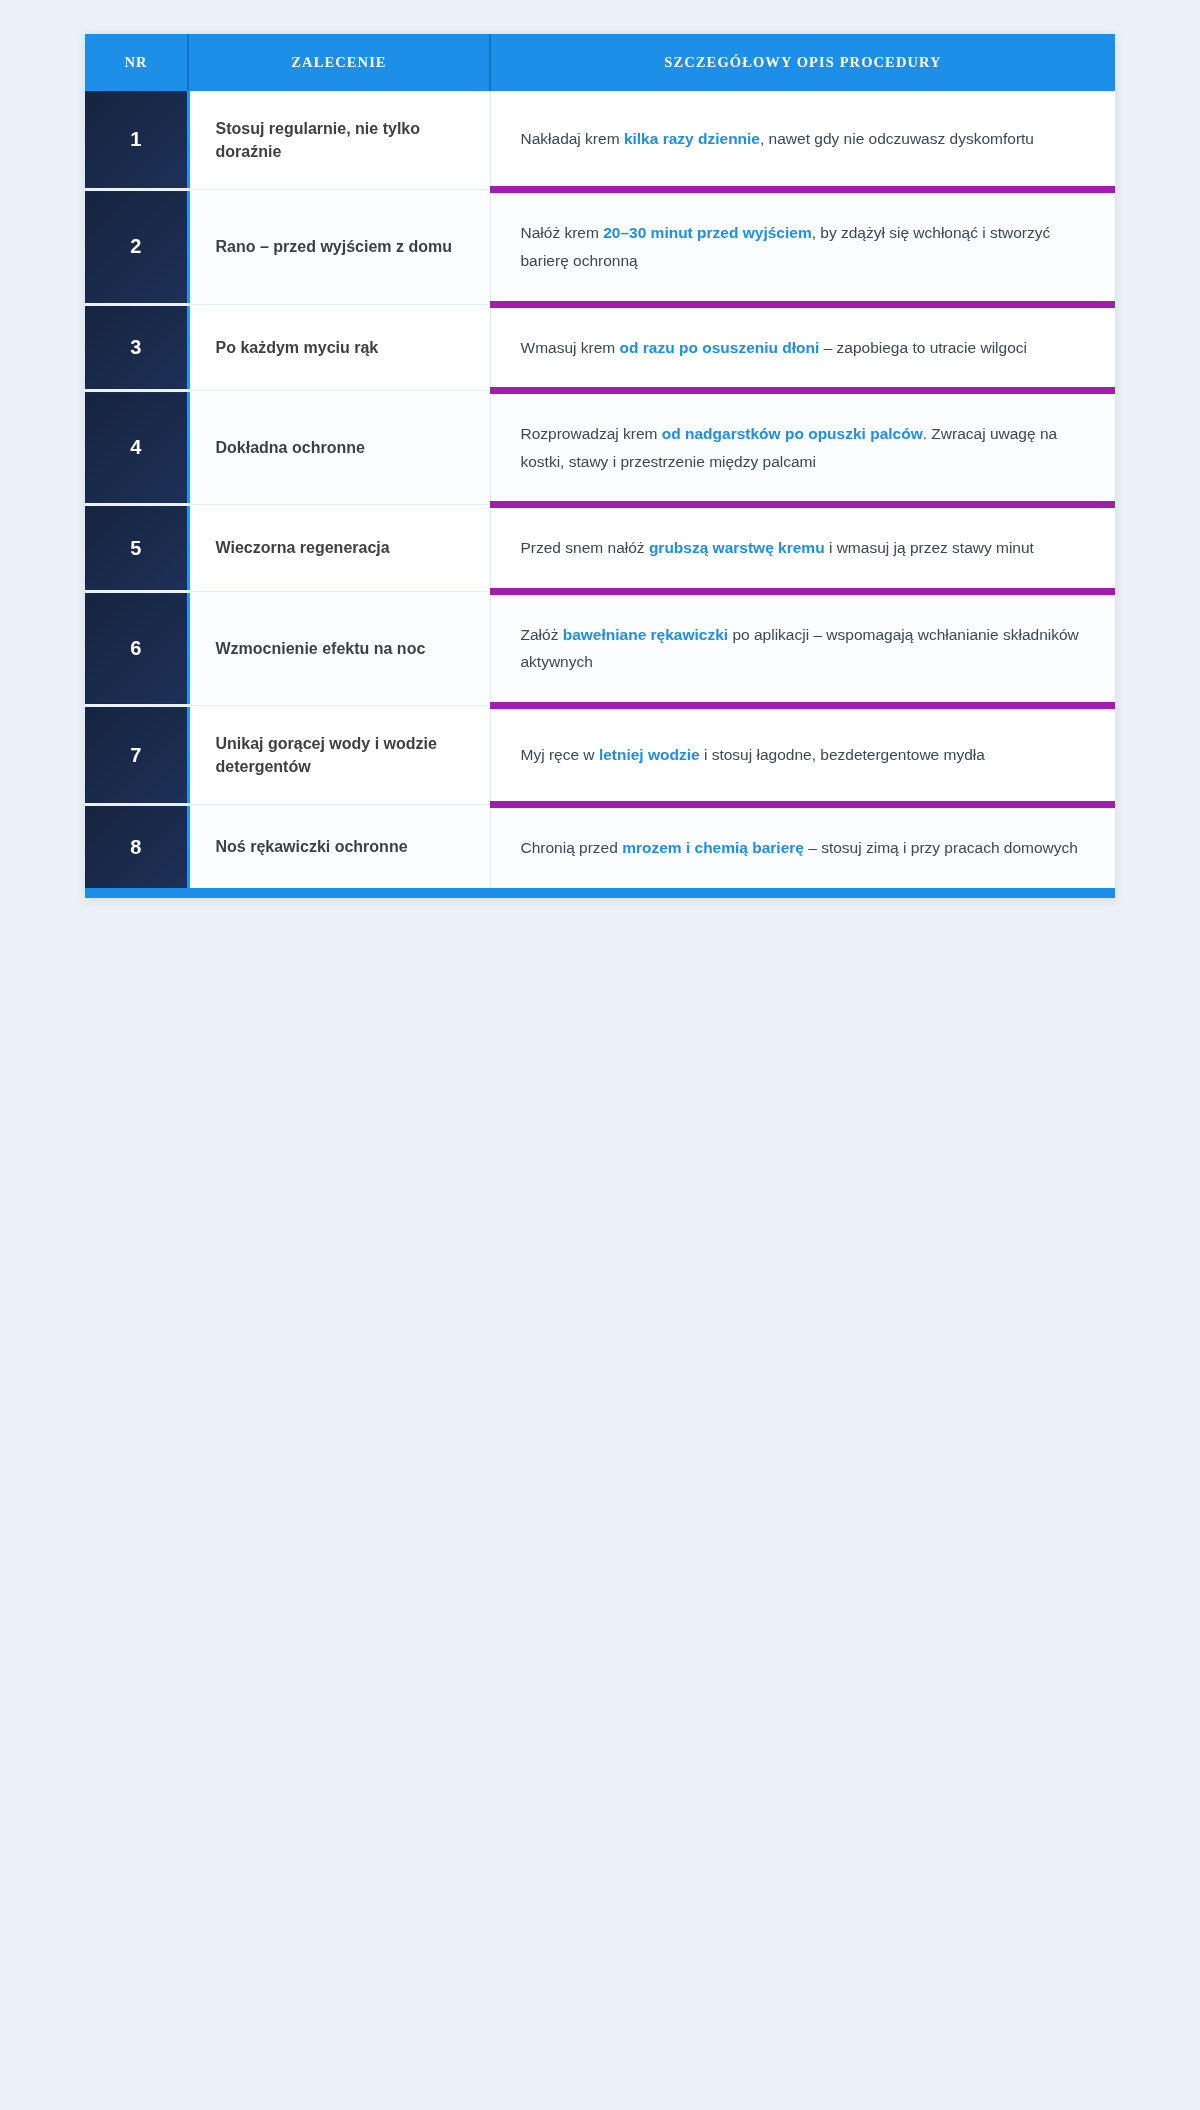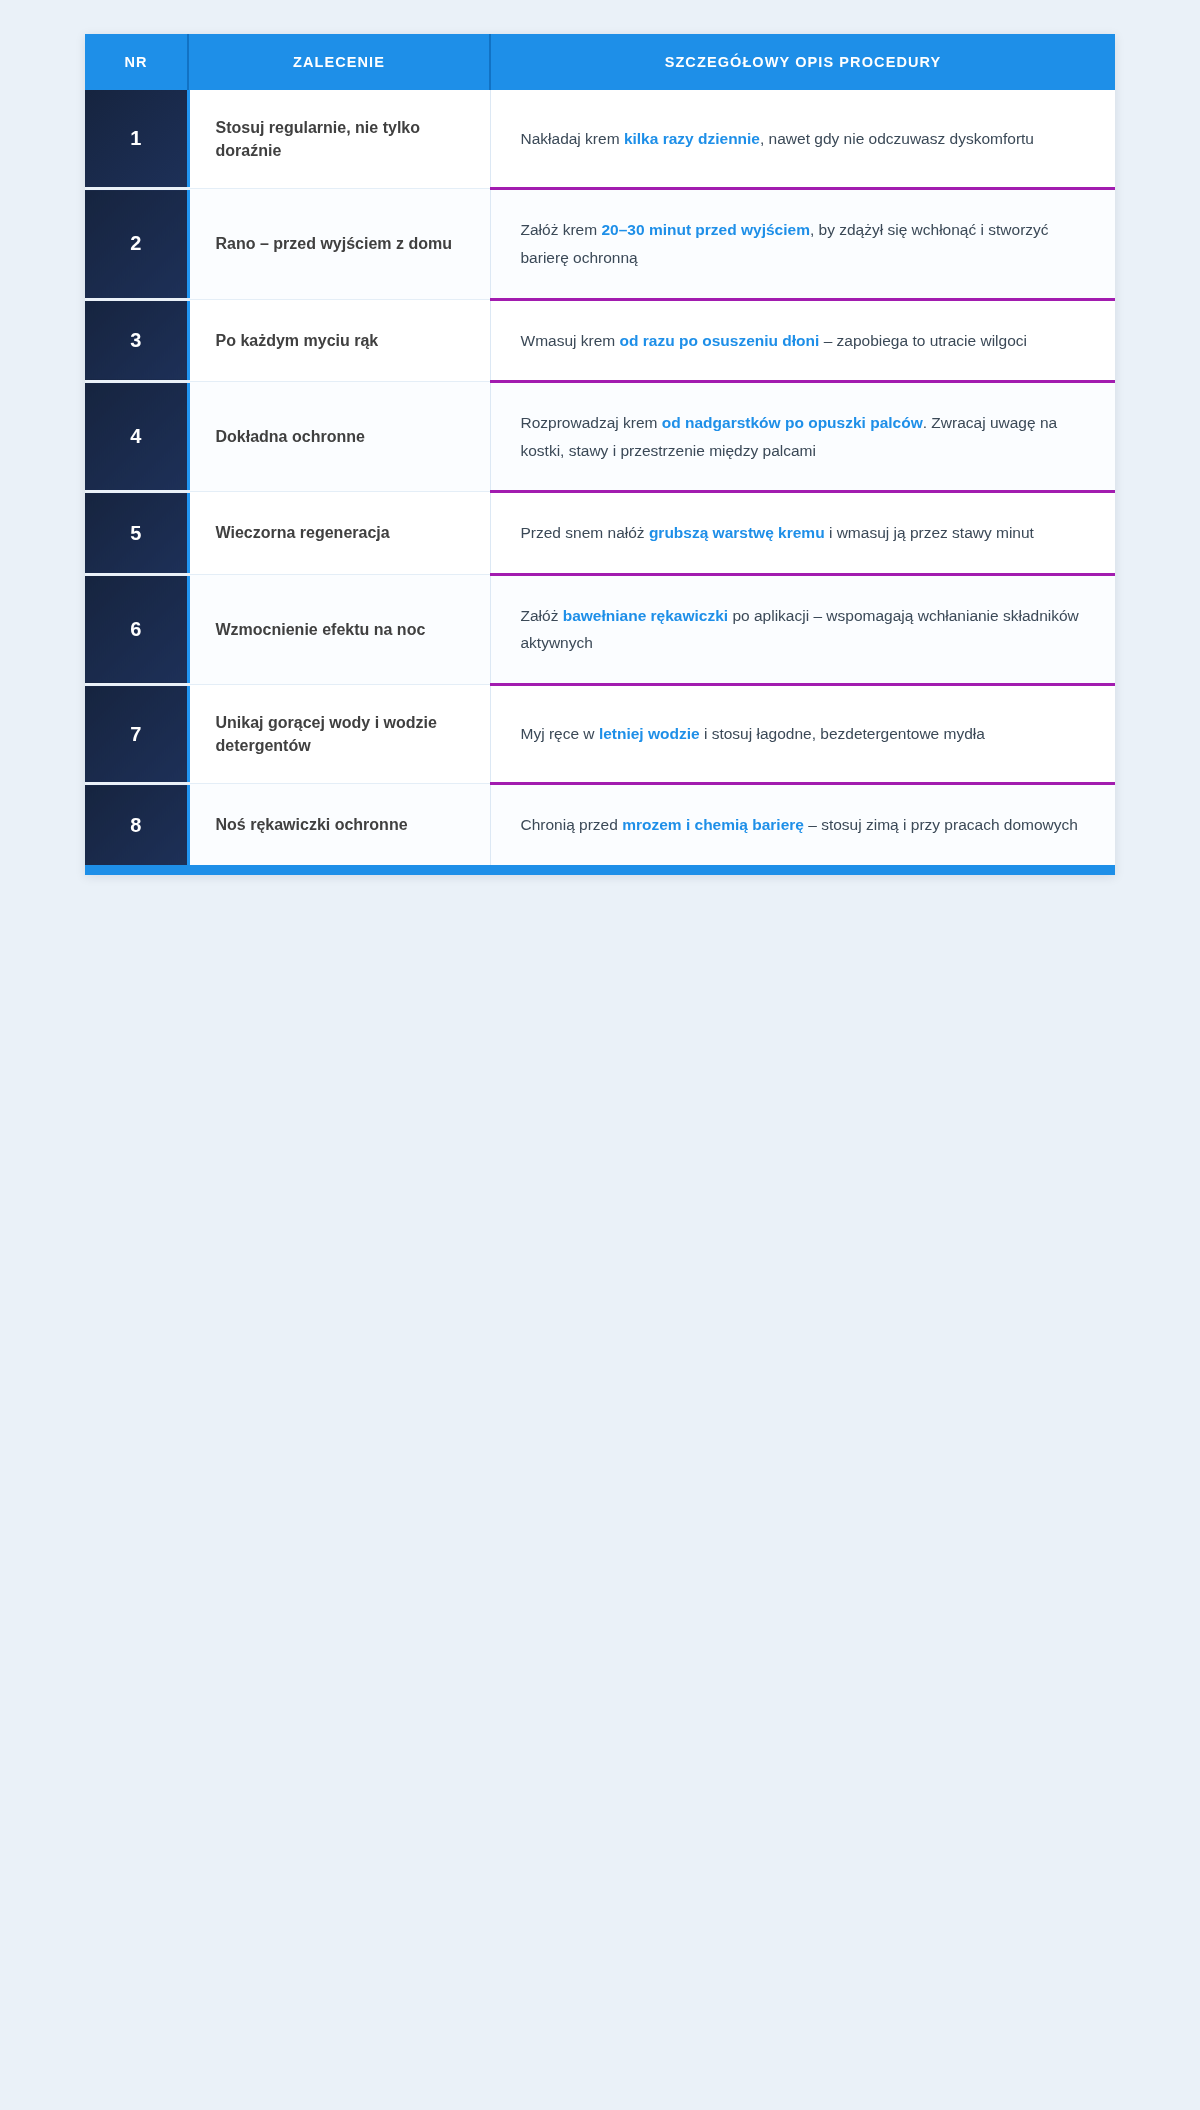--- a/index.html
+++ b/index.html
@@ -56,20 +56,21 @@
     background: #1e8fe8;
     color: #ffffff;
     font-size: 14.5px;
     font-weight: 700;
     letter-spacing: 1.1px;
     text-transform: uppercase;
     padding: 20px 10px;
     text-align: center;
     border-right: 2px solid #1172c4;
     box-sizing: border-box;
+    font-family: Liberation Serif, serif;
   }
   thead th:last-child { border-right: none; }
 
   col.c-nr   { width: 103px; }
   col.c-rec  { width: 302px; }
   col.c-desc { width: auto; }
 
   tbody td {
     vertical-align: middle;
     box-sizing: border-box;
@@ -97,21 +98,21 @@
     border-right: 1px solid #dce8f4;
   }
 
   td.desc-cell {
     background: #ffffff;
     color: #3b4957;
     font-size: 15.5px;
     font-weight: 400;
     line-height: 1.78;
     padding: 26px 36px 26px 30px;
-    border-bottom: 3px solid #a21caf;
+    border-bottom: 7px solid #a21caf;
   }
 
   tbody tr:nth-child(even) td.rec-cell,
   tbody tr:nth-child(even) td.desc-cell {
     background: #fbfdff;
   }
 
   .hl {
     color: #1e8fe8;
     font-weight: 700;
@@ -153,21 +154,21 @@
       </thead>
       <tbody id="table-body">
           <tr>
             <td class="nr-cell">1</td>
             <td class="rec-cell">Stosuj regularnie, nie tylko doraźnie</td>
             <td class="desc-cell"><span>Nakładaj krem </span><span class="hl">kilka razy dziennie</span><span>, nawet gdy nie odczuwasz dyskomfortu</span></td>
           </tr>
           <tr>
             <td class="nr-cell">2</td>
             <td class="rec-cell">Rano – przed wyjściem z domu</td>
-            <td class="desc-cell"><span>Załóż krem </span><span class="hl">20–30 minut przed wyjściem</span><span>, by zdążył się wchłonąć i stworzyć barierę ochronną</span></td>
+            <td class="desc-cell"><span>Nałóż krem </span><span class="hl">20–30 minut przed wyjściem</span><span>, by zdążył się wchłonąć i stworzyć barierę ochronną</span></td>
           </tr>
           <tr>
             <td class="nr-cell">3</td>
             <td class="rec-cell">Po każdym myciu rąk</td>
             <td class="desc-cell"><span>Wmasuj krem </span><span class="hl">od razu po osuszeniu dłoni</span><span> – zapobiega to utracie wilgoci</span></td>
           </tr>
           <tr>
             <td class="nr-cell">4</td>
             <td class="rec-cell">Dokładna ochronne</td>
             <td class="desc-cell"><span>Rozprowadzaj krem </span><span class="hl">od nadgarstków po opuszki palców</span><span>. Zwracaj uwagę na kostki, stawy i przestrzenie między palcami</span></td>

